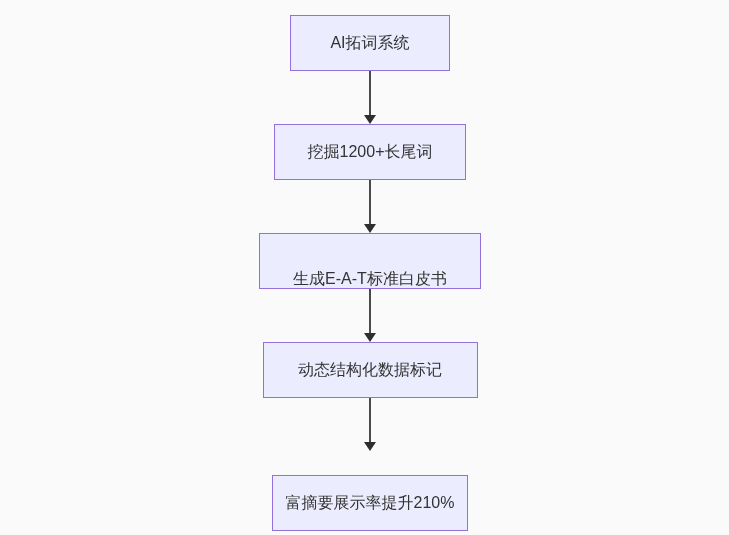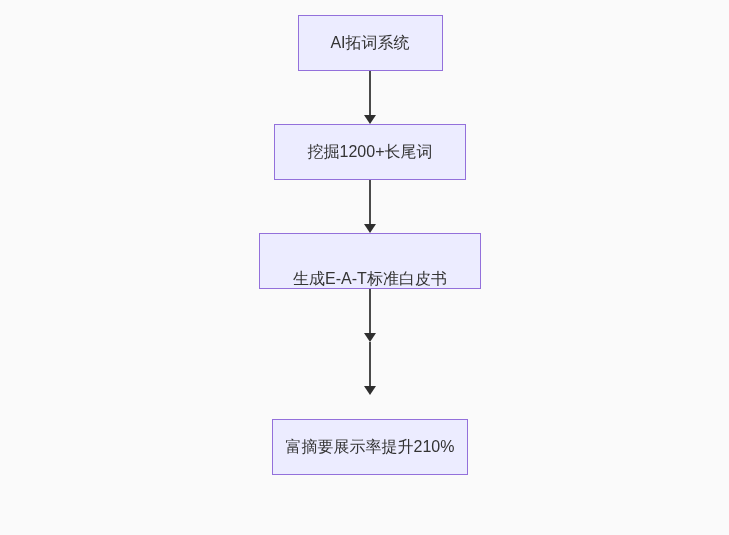--- a/index.html
+++ b/index.html
@@ -32,21 +32,21 @@
     align-items: center;
     justify-content: center;
     background: #ECECFF;
     border: 1px solid #9370DB;
     color: #333333;
     font-size: 16px;
     line-height: 1.2;
     white-space: nowrap;
     text-align: center;
   }
-  .node-1 { width: 145px; }
+  .node-1 { width: 160px; }
   .node-2 { width: 192px; }
   .node-3 { width: 222px; align-items: flex-end; }
   .node-4 { width: 215px; }
   .node-5 { width: 196px; margin-top: 24px; }
   .edge {
     height: 53px;
     display: flex;
     flex-direction: column;
     align-items: center;
   }
@@ -89,20 +89,23 @@
 
     <div class="node node-3">
       <span>生成E-A-T标准白皮书</span>
     </div>
 
     <div class="edge">
       <div class="edge-line"></div>
       <div class="edge-arrowhead"></div>
     </div>
 
+    <div class="node node-4">
+      <span>动态结构化数据标记</span>
+    </div>
 
     <div class="edge">
       <div class="edge-line"></div>
       <div class="edge-arrowhead"></div>
     </div>
 
     <div class="node node-5">
       <span>富摘要展示率提升210%</span>
     </div>
 

